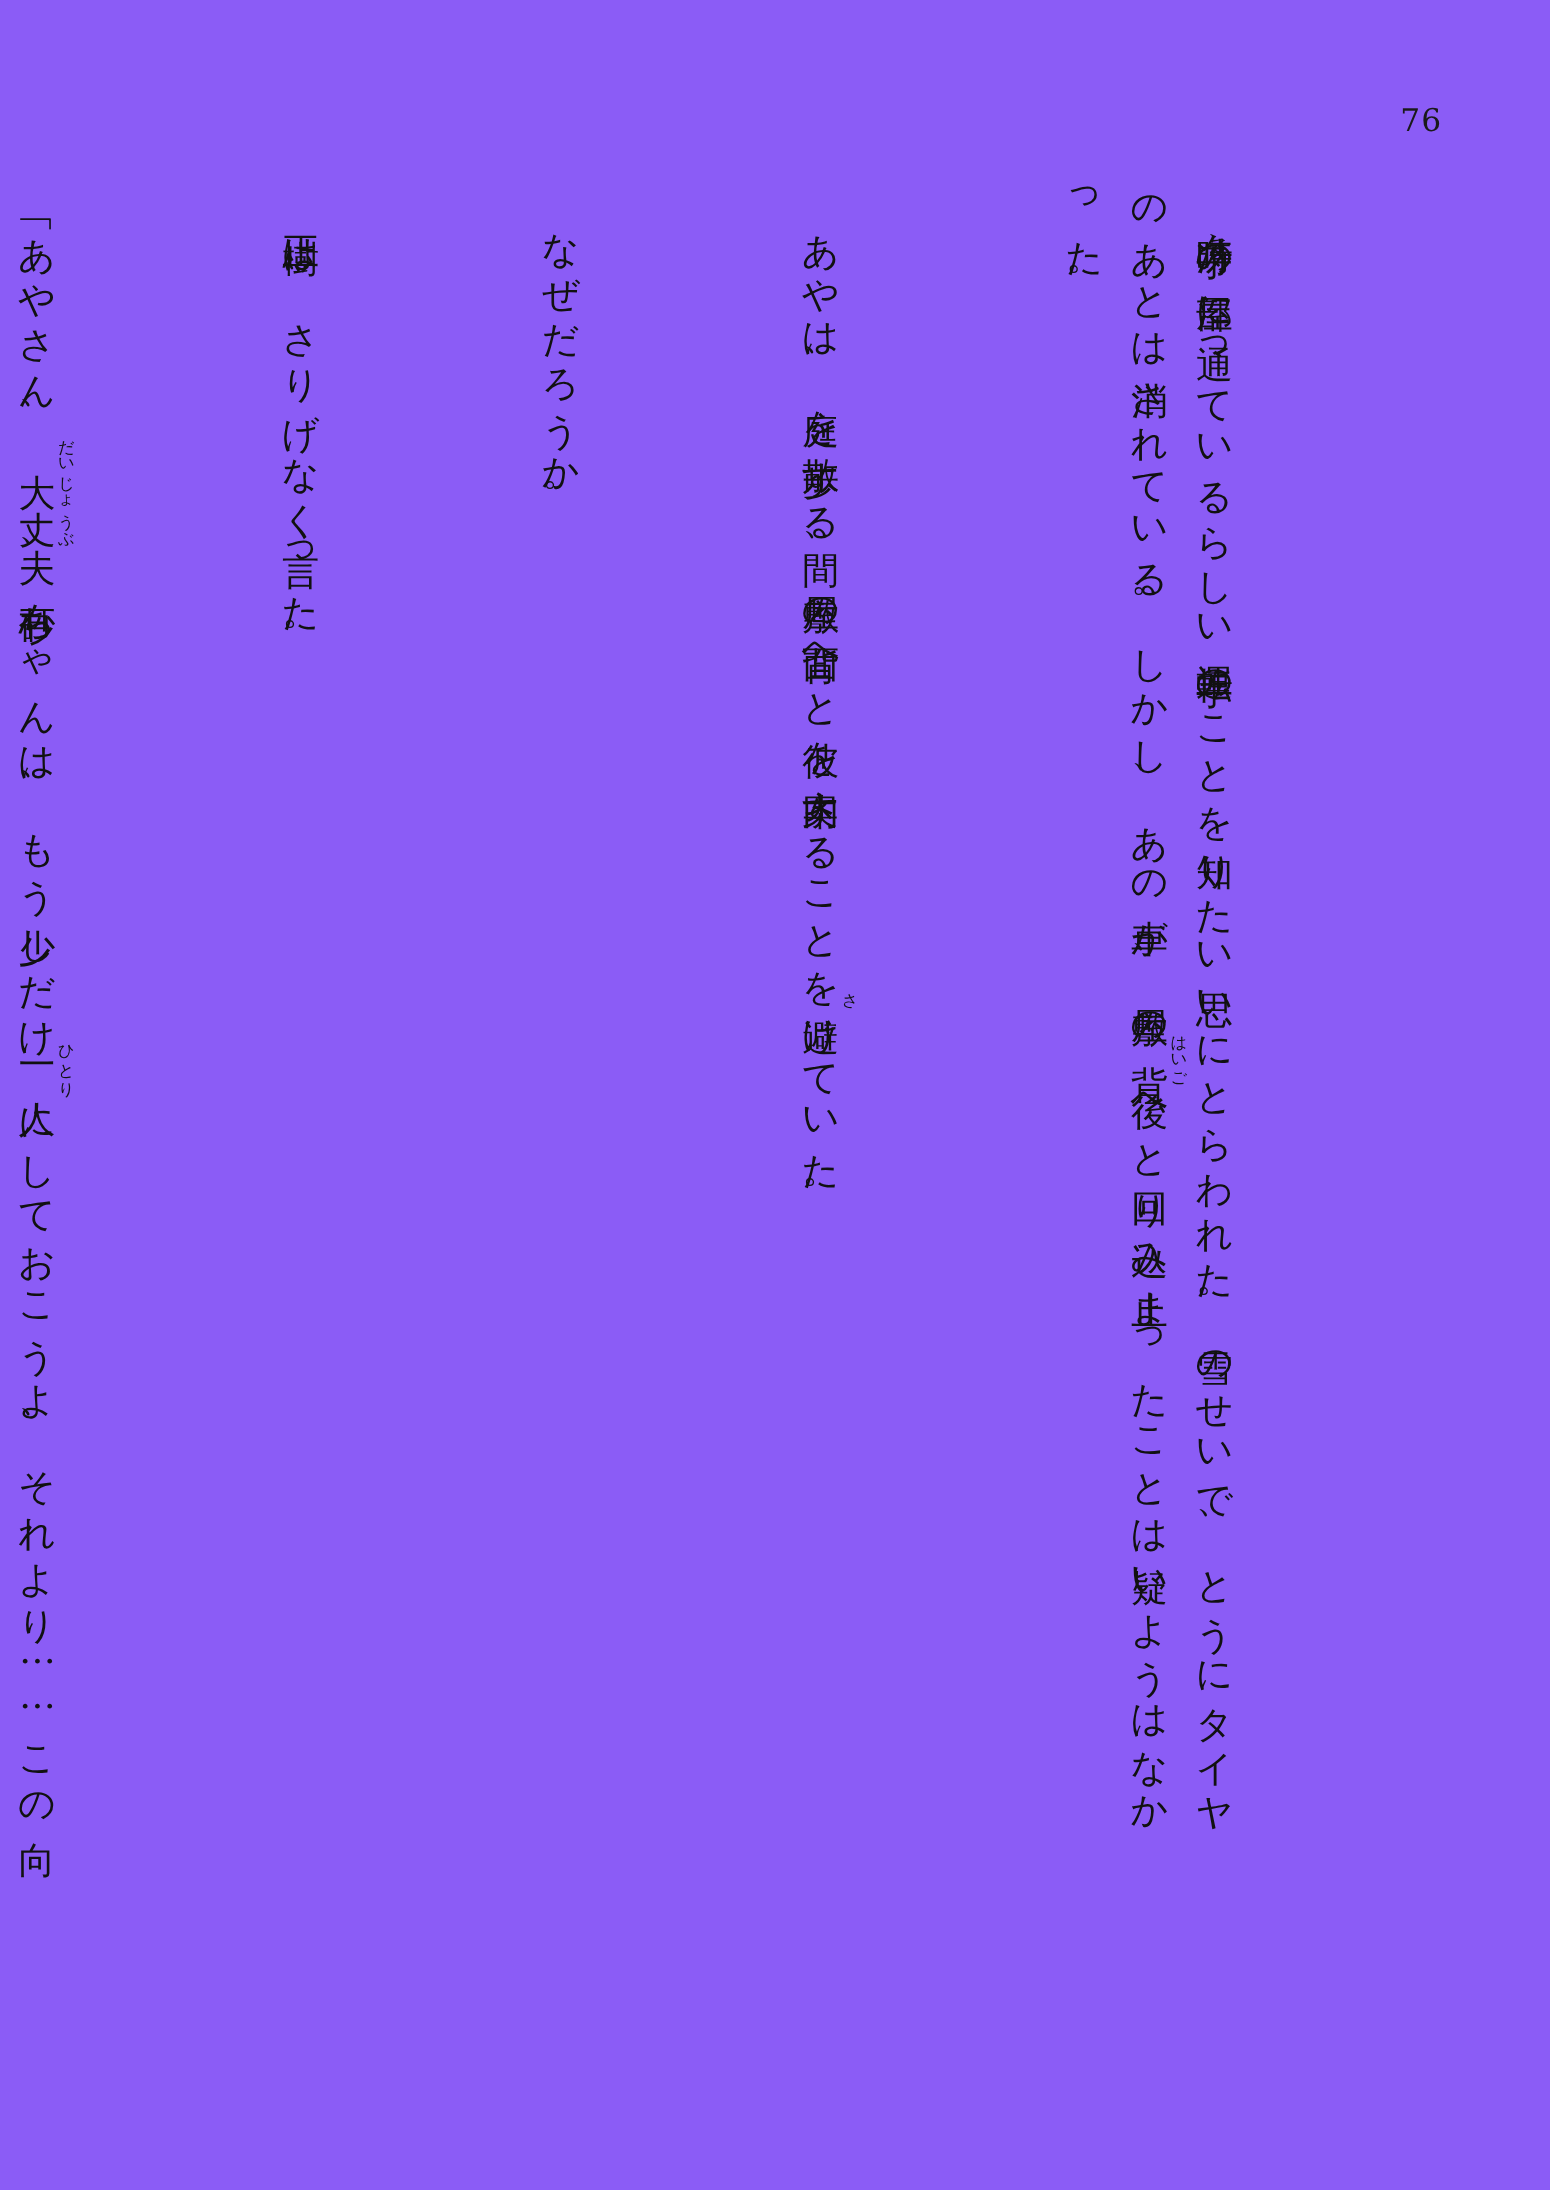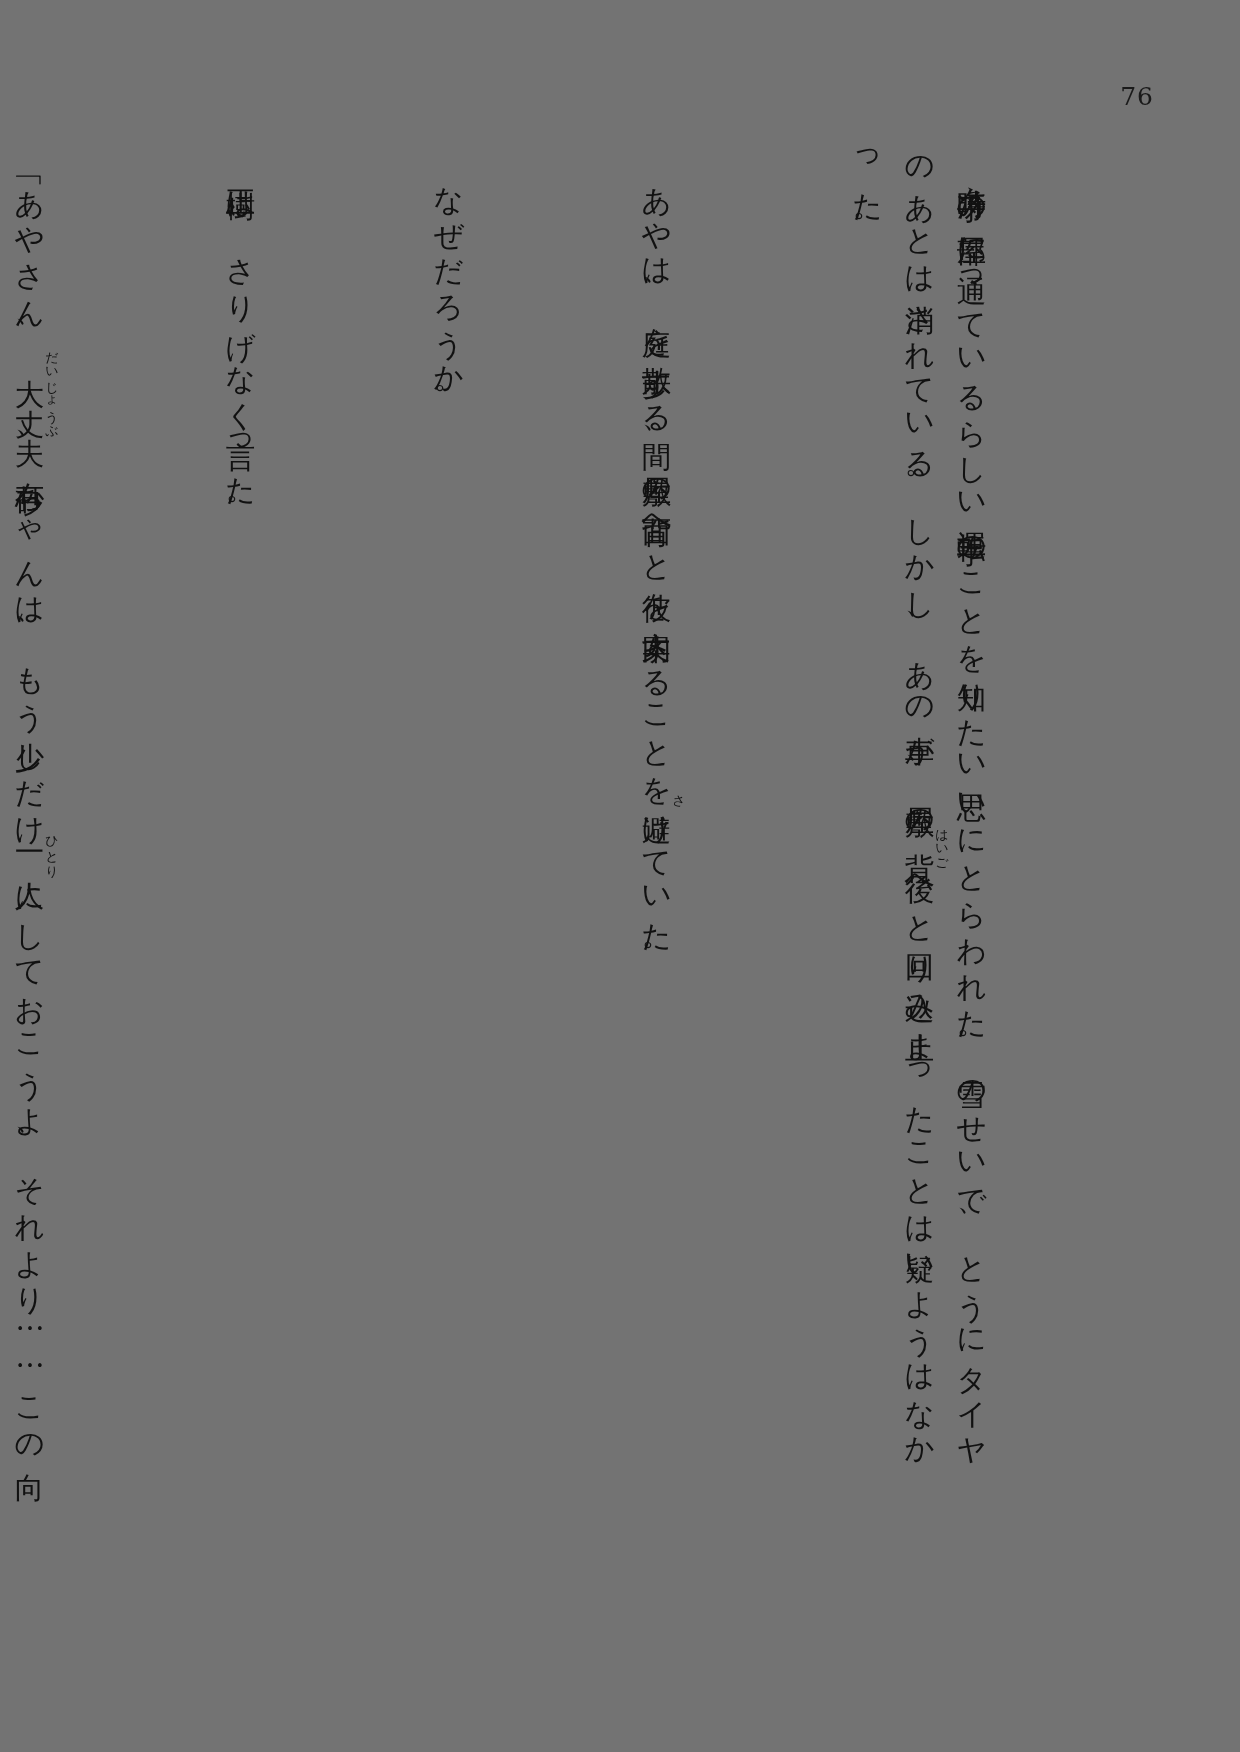--- a/index.html
+++ b/index.html
@@ -4,21 +4,21 @@
 <style>
   html, body {
     margin: 0;
     padding: 0;
     background: #ffffff;
   }
   .page {
     position: relative;
     width: 1240px;
     height: 1752px;
-    background: #737373;
+    background: #8b5cf6;
     overflow: hidden;
     font-family: "DejaVu Serif", "Liberation Serif", serif;
     color: #111111;
   }
   .page-number {
     position: absolute;
     top: 82px;
     right: 86px;
     font-size: 25px;
     letter-spacing: 1px;

